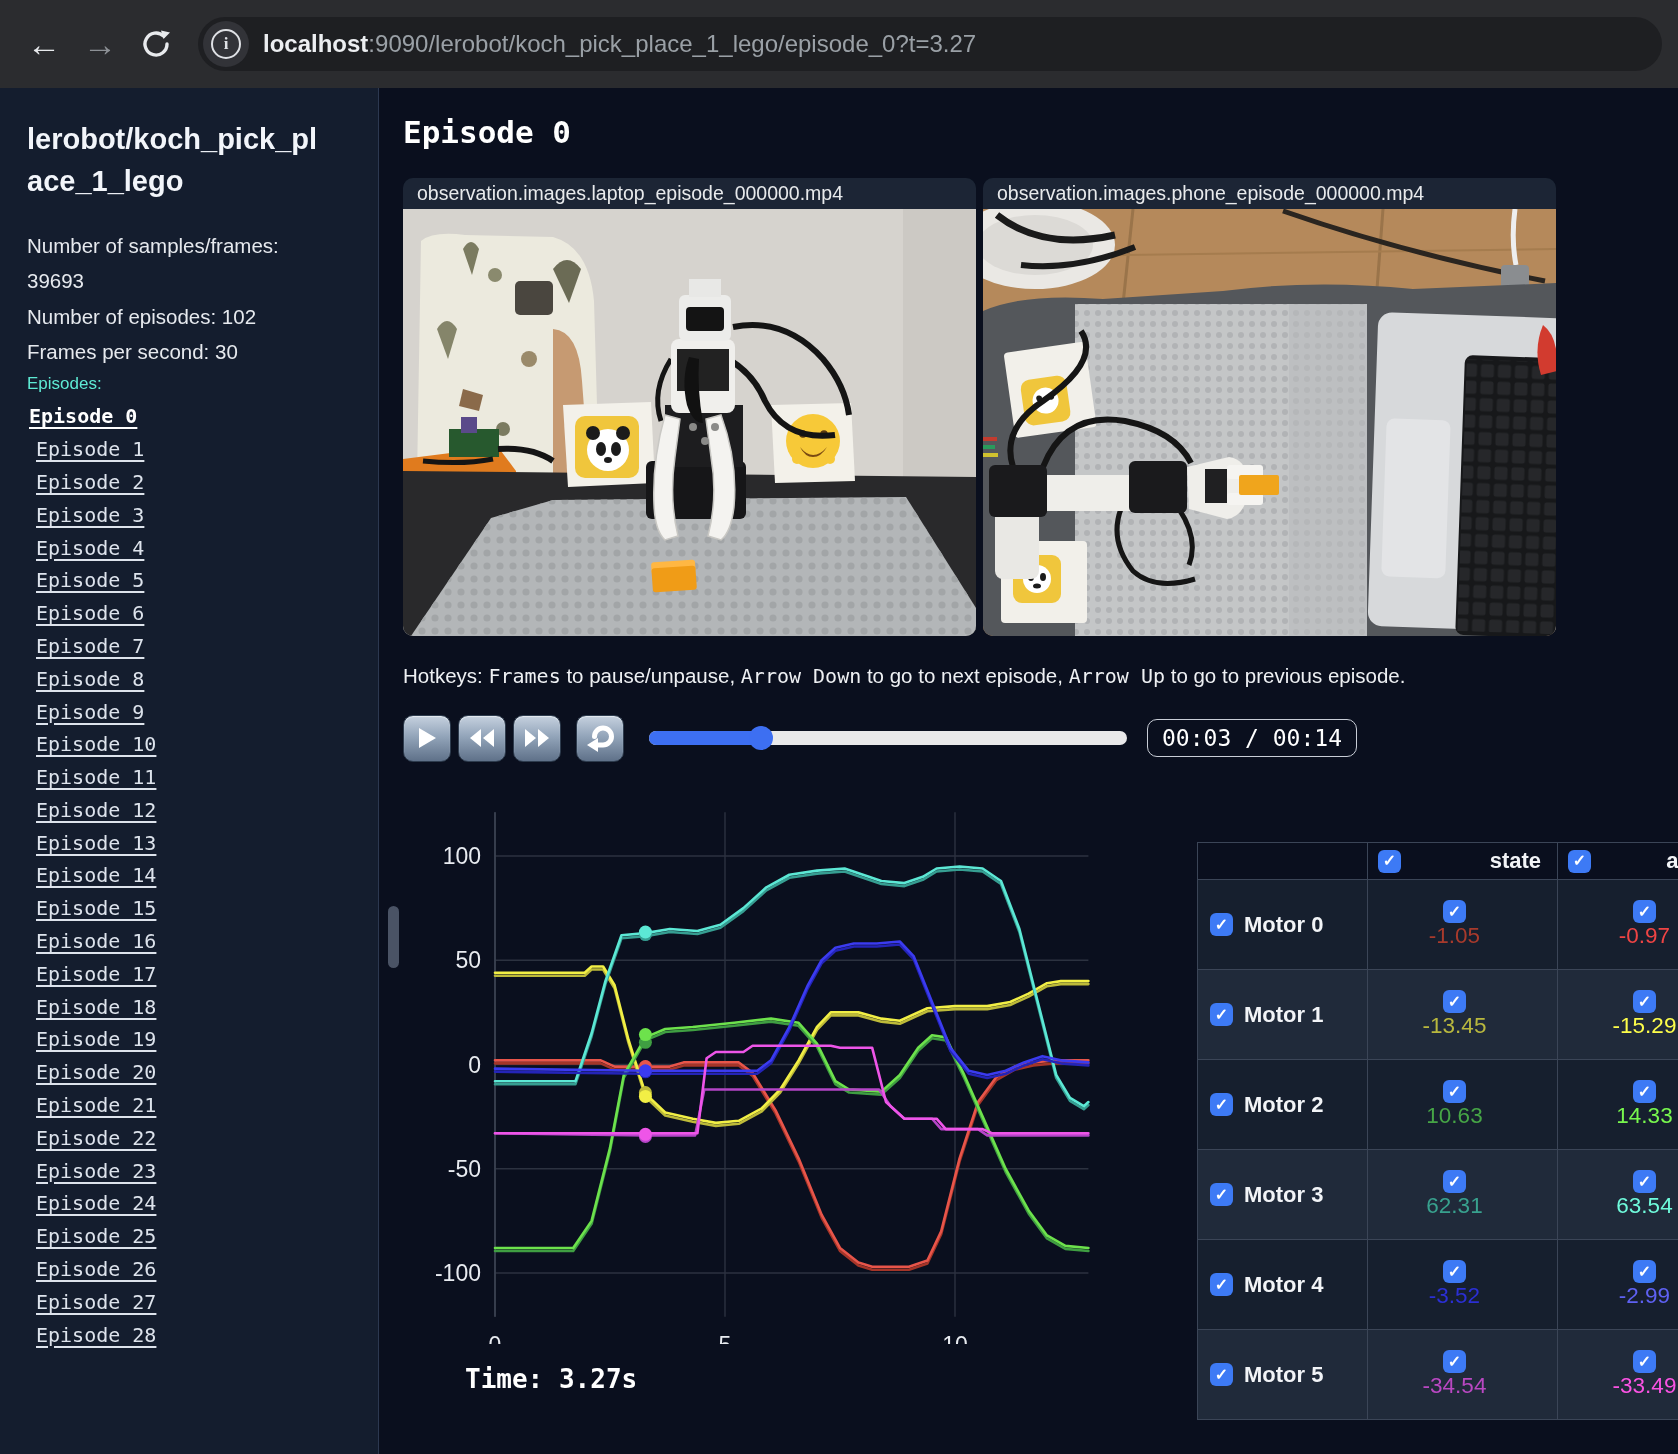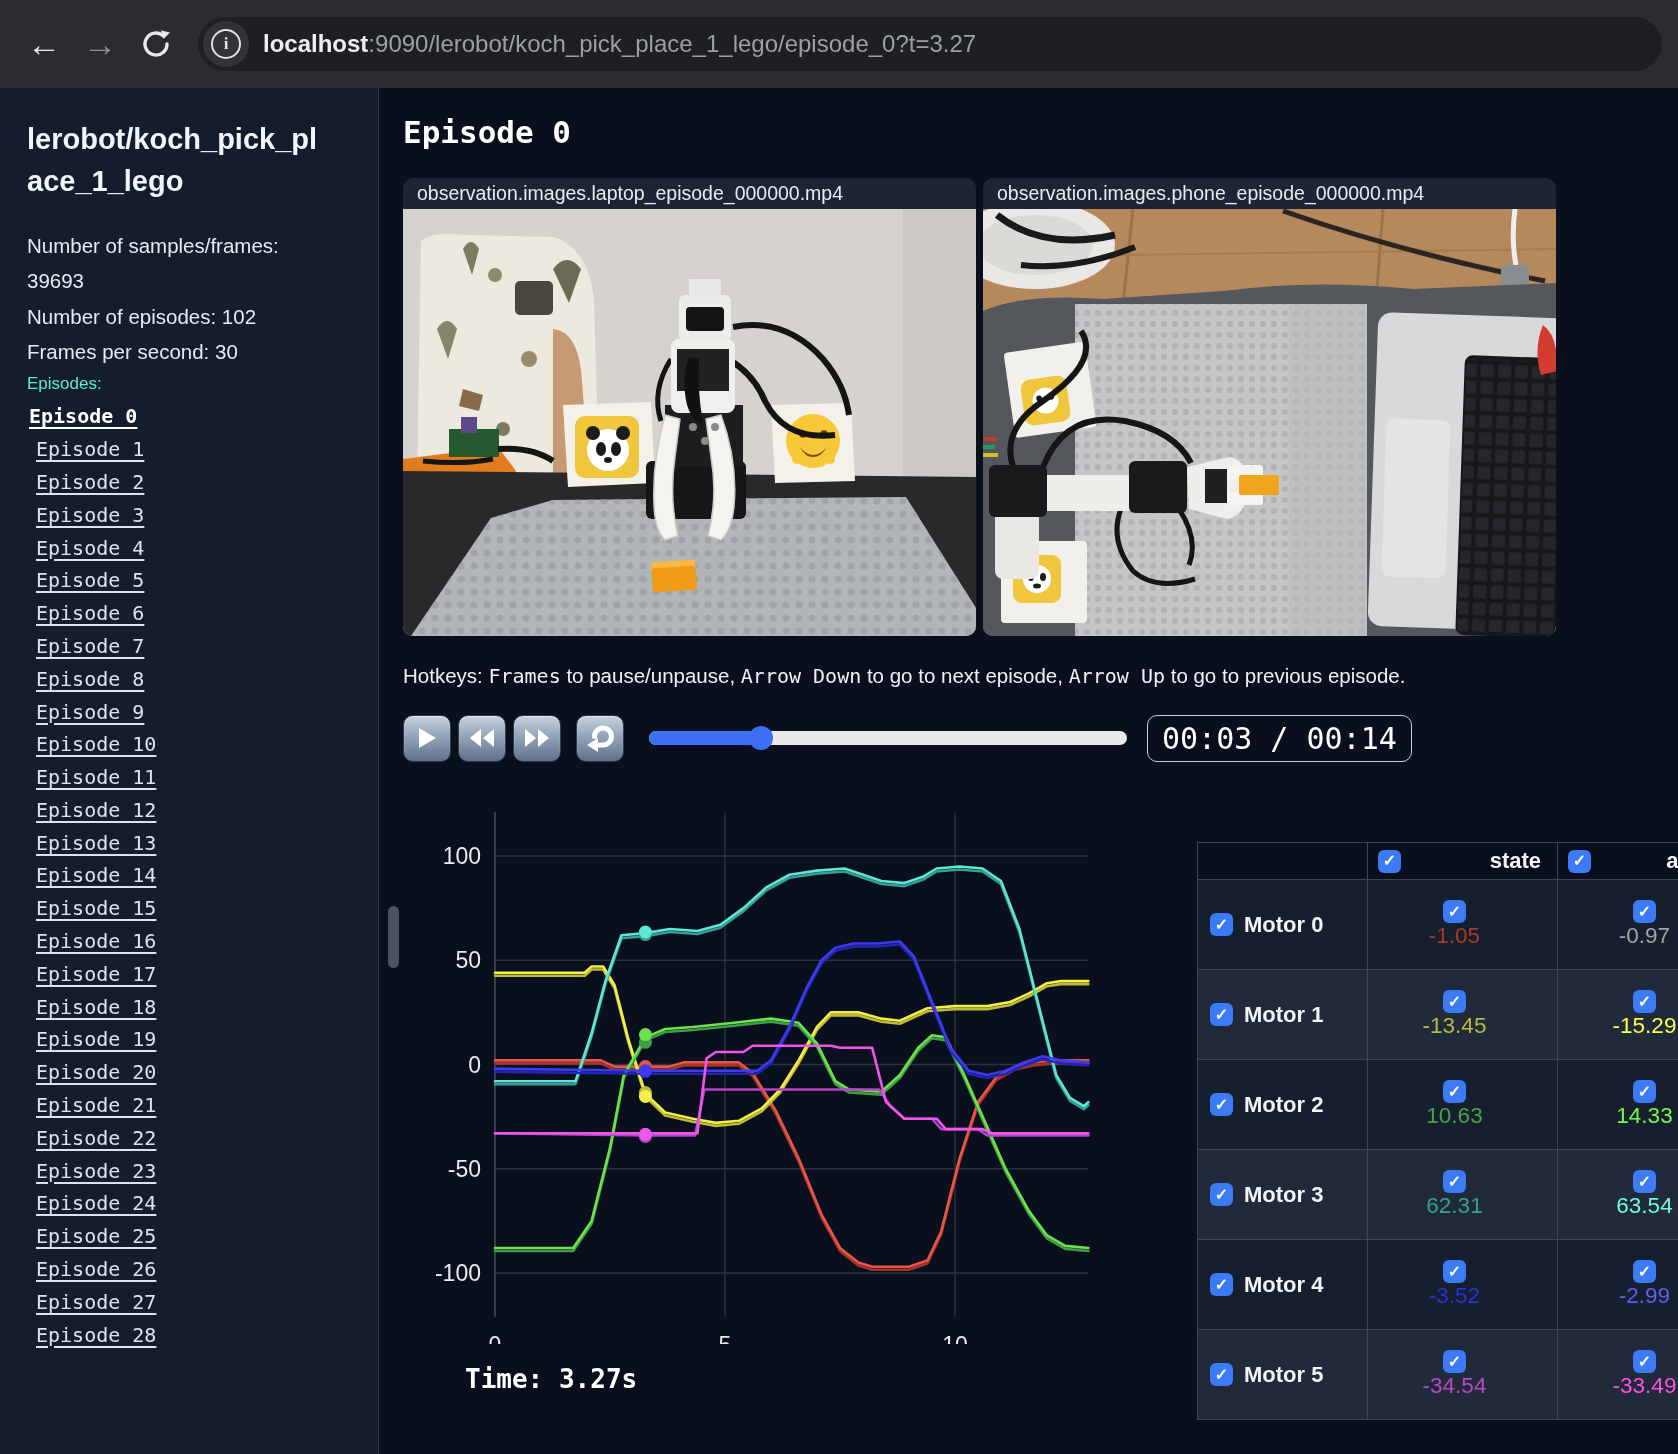--- a/index.html
+++ b/index.html
@@ -40,21 +40,21 @@
   .hotkeys .mono{font-size:20px;}
 
   
   .controls{display:flex;align-items:center;margin:26px 0 0 24px;height:48px;}
   .pbtn{width:46px;height:45px;border-radius:10px;border:1px solid #2e3c4e;background:linear-gradient(180deg,#c6d1df 0%,#93a5ba 45%,#5f7189 100%);display:flex;align-items:center;justify-content:center;margin-right:7px;box-shadow:inset 0 1px 1px rgba(255,255,255,.55);}
   .pbtn.loop{margin-left:8px;}
   .slider{position:relative;width:478px;height:14px;margin-left:18px;}
   .slider .track{position:absolute;left:0;top:0;width:100%;height:14px;border-radius:7px;background:#e9e9ea;}
   .slider .fill{position:absolute;left:0;top:0;height:14px;border-radius:7px 0 0 7px;background:#3d6ff2;}
   .slider .thumb{position:absolute;top:-5px;width:24px;height:24px;border-radius:50%;background:#3d6ff2;margin-left:-12px;}
-  .time-box{margin-left:20px;border:1.5px solid #c8cdd6;border-radius:10px;padding:5px 14px;font-family:"DejaVu Sans Mono",monospace;font-size:30px;color:#fff;white-space:nowrap;}
+  .time-box{margin-left:20px;border:1.5px solid #c8cdd6;border-radius:10px;padding:5px 14px;font-family:"DejaVu Sans Mono",monospace;font-size:23px;color:#fff;white-space:nowrap;}
 
   
   .bottom{display:flex;align-items:flex-start;margin-top:24px;}
   .chart-col{width:818px;flex:0 0 auto;padding-top:6px;}
   .time-label{font-family:"DejaVu Sans Mono",monospace;font-weight:700;font-size:26px;color:#fff;margin:16px 0 0 86px;}
   .scroll-thumb{position:absolute;left:9px;top:818px;width:11px;height:62px;border-radius:6px;background:#4a5365;}
 
   .dtable{border-collapse:collapse;margin-top:56px;width:550px;table-layout:fixed;}
   .dtable th,.dtable td{border:1px solid #3b4557;box-sizing:border-box;}
   .dtable thead th{height:37px;font-size:22px;font-weight:700;color:#f2f4f7;padding:0 16px 0 10px;}
@@ -398,21 +398,21 @@
               </td>
               <td>
                 <div class="vcell">
                   <span class="cb"></span>
                   <span style="color: rgb(168, 58, 44);">-1.05</span>
                 </div>
               </td>
               <td>
                 <div class="vcell">
                   <span class="cb"></span>
-                  <span style="color: #a3a3a3;">-0.97</span>
+                  <span style="color: #ef4444;">-0.97</span>
                 </div>
               </td>
             </tr>
             <tr class="odd">
               <td>
                 <div class="mcell">
                   <span class="cb"></span>
                   <span>Motor 1</span>
                 </div>
               </td>

